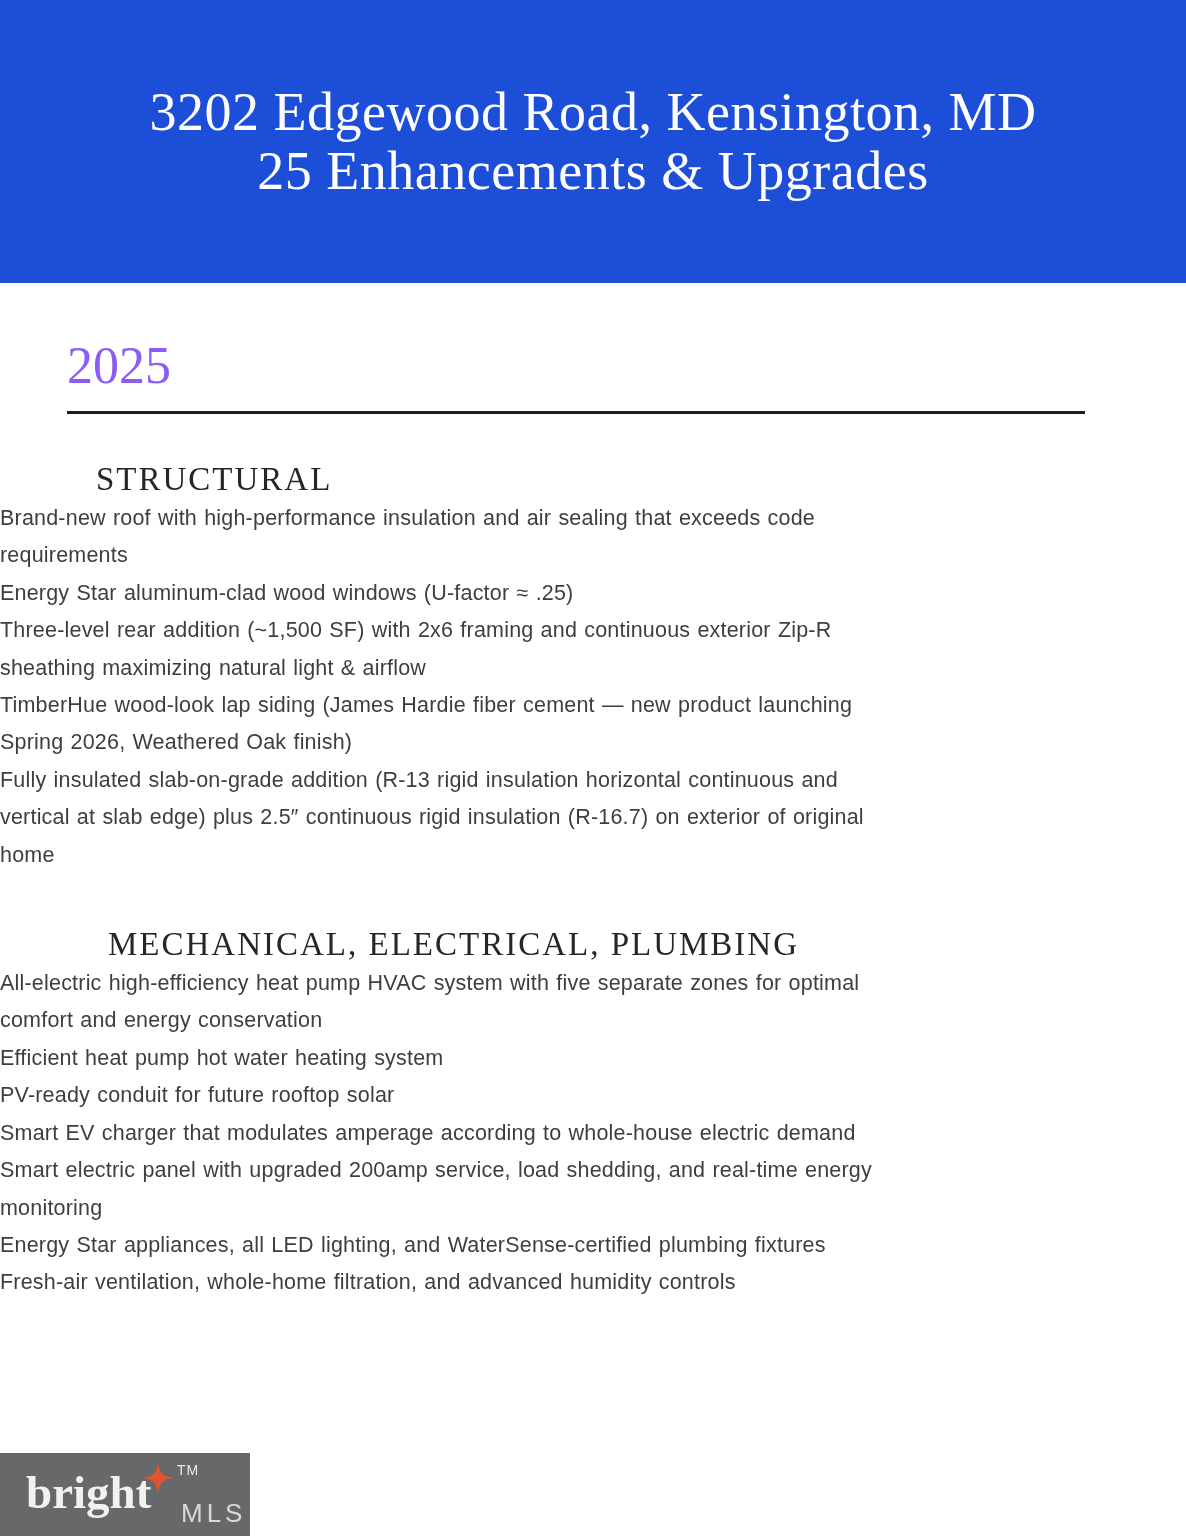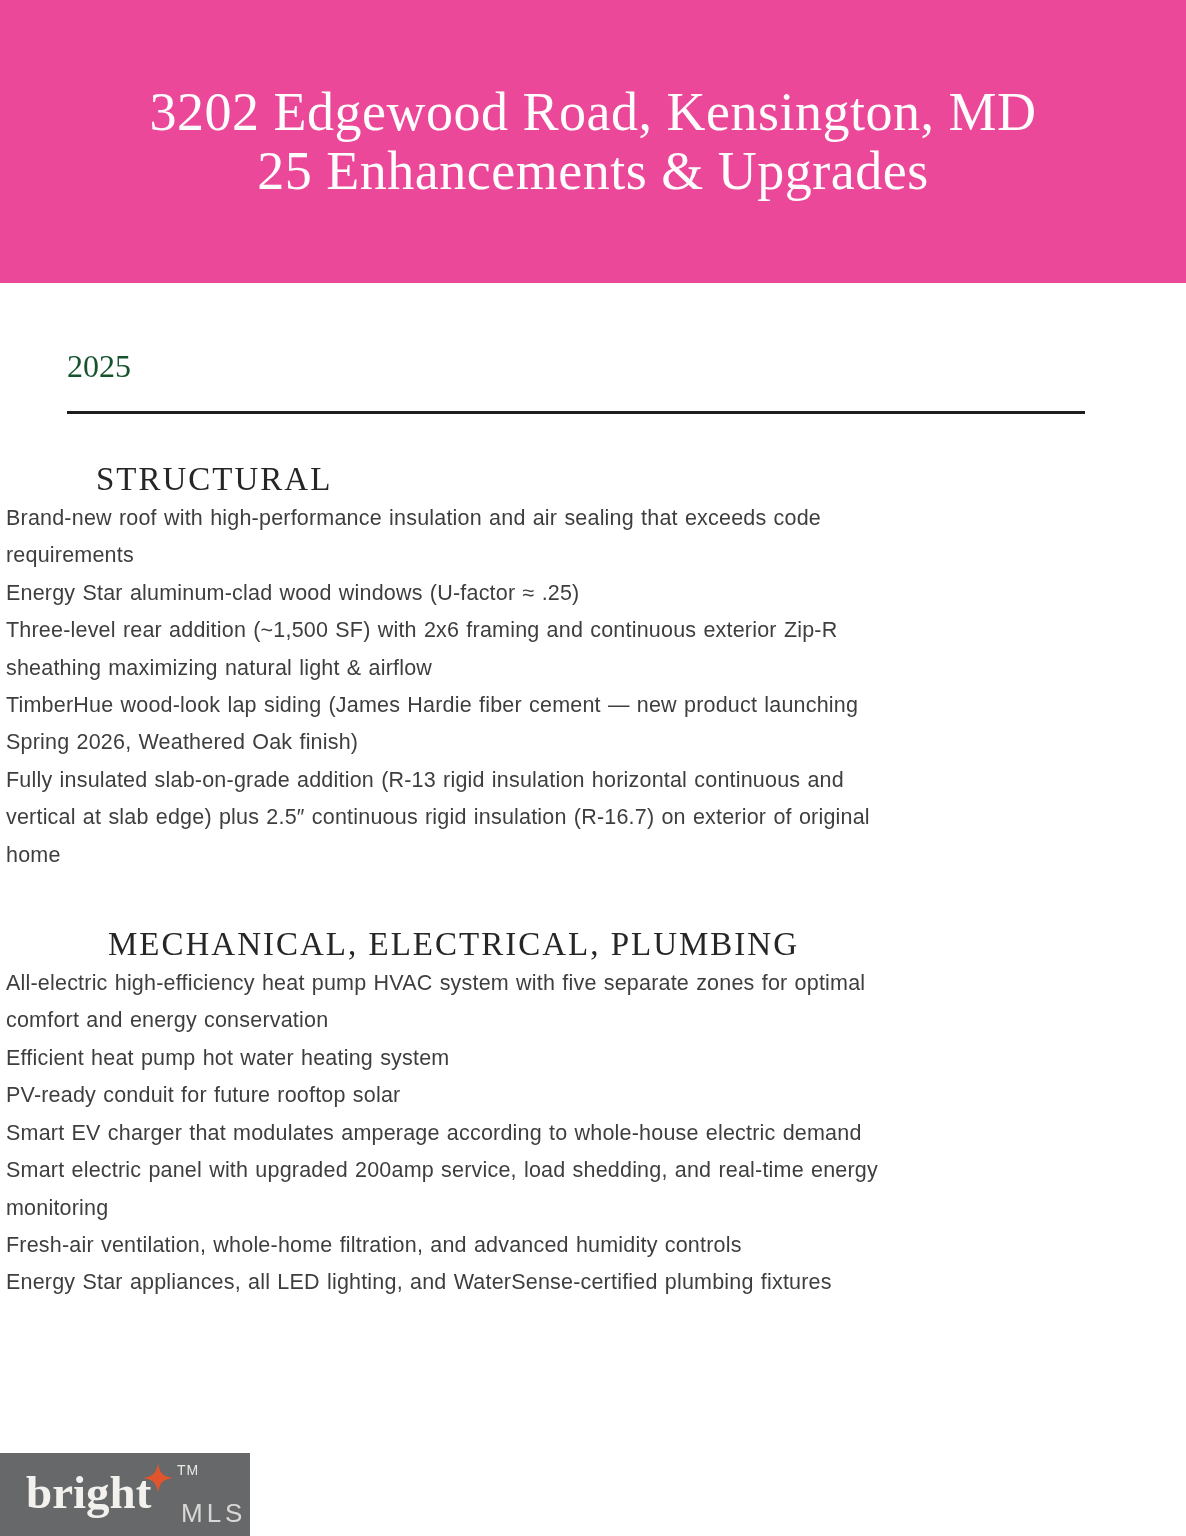--- a/index.html
+++ b/index.html
@@ -7,21 +7,21 @@
     position:relative;
     width:1186px; height:1536px;
     background:#ffffff;
     overflow:hidden;
     font-family:"Liberation Sans", sans-serif;
   }
 
   
   .hero {
     height:283px;
-    background:#ec4899;
+    background:#1d4ed8;
     display:flex;
     align-items:center;
     justify-content:center;
   }
   .hero h1 {
     margin:0;
     color:#fdfdfd;
     font-family:"Liberation Serif", serif;
     font-weight:400;
     font-size:54px;
@@ -29,23 +29,23 @@
     text-align:center;
     letter-spacing:0.5px;
   }
   .hero h1 span { display:block; }
 
   
   .year {
     margin:55px 0 0 67px;
     font-family:"Liberation Serif", serif;
     font-weight:400;
-    font-size:32px;
+    font-size:52px;
     line-height:56px;
-    color:#14532d;
+    color:#8b5cf6;
   }
   .rule {
     margin:17px 0 0 67px;
     width:1018px;
     border:none;
     border-top:3px solid #1e1e1e;
     height:0;
   }
 
   
@@ -63,21 +63,21 @@
 
   ul.bullets {
     list-style:none;
     margin:0; padding:0;
     color:#3e3e3e;
     font-size:21.5px;
     line-height:37.4px;
     letter-spacing:0.2px;
     word-spacing:1px;
   }
-  ul.bullets li { position:relative;padding-left:6px; }
+  ul.bullets li { position:relative; }
   ul.bullets li::before {
     content:"";
     position:absolute;
     left:-26px; top:15px;
     width:6px; height:6px;
     border-radius:50%;
     background:#3a3a3a;
   }
   .list-structural { margin:34px 0 0 165px; width:912px; }
   .list-mep        { margin:53px 0 0 178px; width:888px; }
@@ -150,22 +150,22 @@
   </section>
 
   <section>
     <h2 class="h2-mep">MECHANICAL, ELECTRICAL, PLUMBING</h2>
     <ul class="bullets list-mep">
       <li>All-electric high-efficiency heat pump HVAC system with five separate zones for optimal comfort and energy conservation</li>
       <li>Efficient heat pump hot water heating system</li>
       <li>PV-ready conduit for future rooftop solar</li>
       <li>Smart EV charger that modulates amperage according to whole-house electric demand</li>
       <li>Smart electric panel with upgraded 200amp service, load shedding, and real-time energy monitoring</li>
+      <li>Energy Star appliances, all LED lighting, and WaterSense-certified plumbing fixtures</li>
       <li>Fresh-air ventilation, whole-home filtration, and advanced humidity controls</li>
-      <li>Energy Star appliances, all LED lighting, and WaterSense-certified plumbing fixtures</li>
     </ul>
   </section>
 
   <footer class="logo-box">
     <span class="logo-brand">bright</span>
     <svg class="logo-star" viewBox="0 0 24 24">
       <path d="M12 0 C13.2 8 16 10.8 24 12 C16 13.2 13.2 16 12 24 C10.8 16 8 13.2 0 12 C8 10.8 10.8 8 12 0 Z" fill="#e0552c"></path>
     </svg>
     <span class="logo-tm">TM</span>
     <span class="logo-mls">MLS</span>

